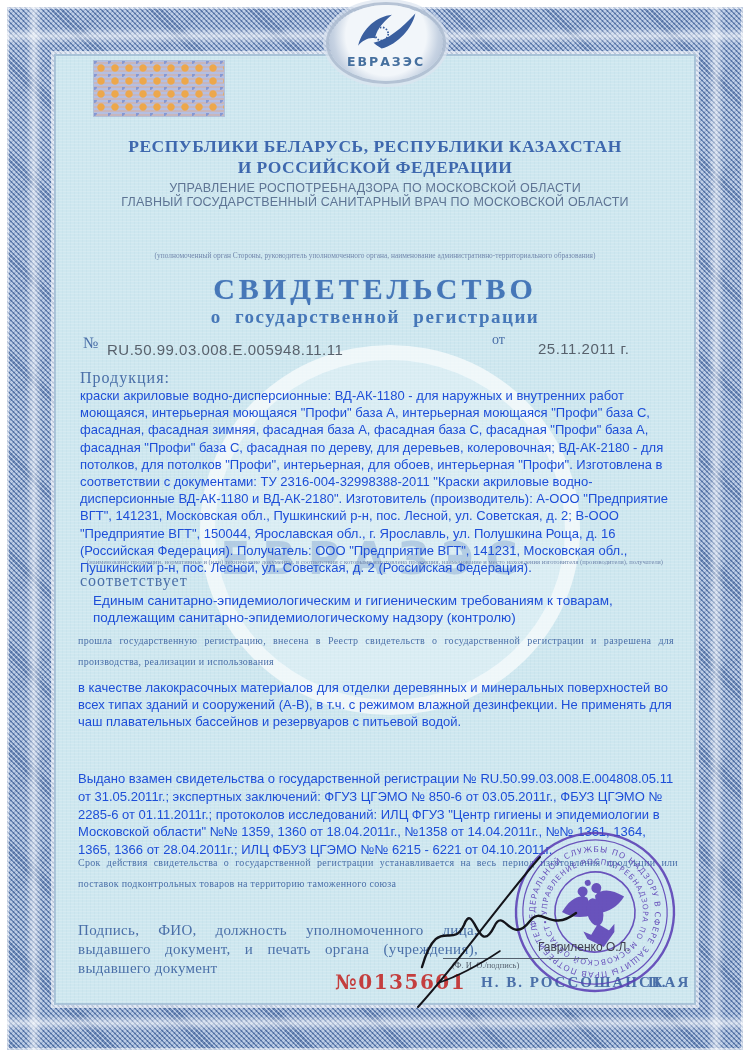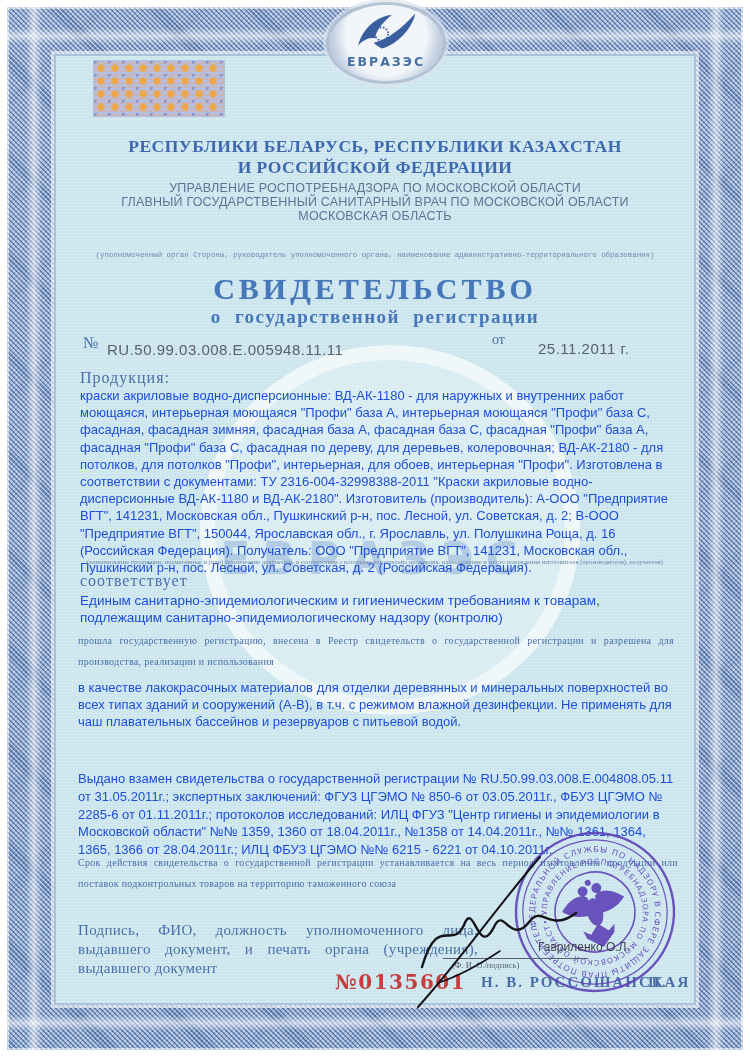--- a/index.html
+++ b/index.html
@@ -97,37 +97,36 @@
     </span>
     <div class="medallion-label">ЕВРАЗЭС</div>
   </div>
 
   <div class="hologram"></div>
 
   <div class="abs hdr-union" style="left:75px;top:136px;width:600px;">РЕСПУБЛИКИ БЕЛАРУСЬ, РЕСПУБЛИКИ КАЗАХСТАН</div>
   <div class="abs hdr-union" style="left:75px;top:157px;width:600px;">И РОССИЙСКОЙ ФЕДЕРАЦИИ</div>
   <div class="abs hdr-auth" style="left:75px;top:195px;width:600px;">ГЛАВНЫЙ ГОСУДАРСТВЕННЫЙ САНИТАРНЫЙ ВРАЧ ПО МОСКОВСКОЙ ОБЛАСТИ</div>
   <div class="abs hdr-auth" style="left:75px;top:181px;width:600px;">УПРАВЛЕНИЕ РОСПОТРЕБНАДЗОРА ПО МОСКОВСКОЙ ОБЛАСТИ</div>
-  <div class="abs hdr-auth" style="left:75px;top:209px;width:600px;">МОСКОВСКАЯ ОБЛАСТЬ</div>
-  <div class="abs tiny-note" style="left:95px;top:251px;width:560px;font-family:Liberation Mono, monospace;">(уполномоченный орган Стороны, руководитель уполномоченного органа, наименование административно-территориального образования)</div>
+  <div class="abs tiny-note" style="left:95px;top:251px;width:560px;">(уполномоченный орган Стороны, руководитель уполномоченного органа, наименование административно-территориального образования)</div>
 
   <div class="abs title" style="left:75px;top:272px;width:600px;">СВИДЕТЕЛЬСТВО</div>
   <div class="abs subtitle" style="left:75px;top:306px;width:600px;">о государственной регистрации</div>
 
   <div class="abs reg-label" style="left:83px;top:334px;">№</div>
   <div class="abs reg-number" style="left:107px;top:341px;">RU.50.99.03.008.E.005948.11.11</div>
   <div class="abs reg-label" style="left:492px;top:332px;font-size:14px;">от</div>
   <div class="abs reg-number" style="left:538px;top:340px;">25.11.2011 г.</div>
 
   <div class="abs label-blue" style="left:80px;top:369px;">Продукция:</div>
   <div class="abs sans-gray" style="left:80px;top:387px;width:596px;">краски акриловые водно-дисперсионные: ВД-АК-1180 - для наружных и внутренних работ моющаяся, интерьерная моющаяся "Профи" база А, интерьерная моющаяся "Профи" база С, фасадная, фасадная зимняя, фасадная база А, фасадная база С, фасадная "Профи" база А, фасадная "Профи" база С, фасадная по дереву, для деревьев, колеровочная; ВД-АК-2180 - для потолков, для потолков "Профи", интерьерная, для обоев, интерьерная "Профи". Изготовлена в соответствии с документами: ТУ 2316-004-32998388-2011 "Краски акриловые водно-дисперсионные ВД-АК-1180 и ВД-АК-2180". Изготовитель (производитель): А-ООО "Предприятие ВГТ", 141231, Московская обл., Пушкинский р-н, пос. Лесной, ул. Советская, д. 2; В-ООО "Предприятие ВГТ", 150044, Ярославская обл., г. Ярославль, ул. Полушкина Роща, д. 16 (Российская Федерация). Получатель: ООО "Предприятие ВГТ", 141231, Московская обл., Пушкинский р-н, пос. Лесной, ул. Советская, д. 2 (Российская Федерация).</div>
   <div class="abs tiny-note" style="left:70px;top:557px;width:610px;font-size:6.6px;">(наименование продукции, нормативные и (или) технические документы, в соответствии с которыми изготовлена продукция, наименование и место нахождения изготовителя (производителя), получателя)</div>
 
   <div class="abs label-blue" style="left:80px;top:572px;">соответствует</div>
-  <div class="abs sans-gray" style="left:80px;top:592px;width:592px;font-size:13.5px;">Единым санитарно-эпидемиологическим и гигиеническим требованиям к товарам, подлежащим санитарно-эпидемиологическому надзору (контролю)</div>
+  <div class="abs sans-gray" style="left:93px;top:592px;width:592px;font-size:13.5px;">Единым санитарно-эпидемиологическим и гигиеническим требованиям к товарам, подлежащим санитарно-эпидемиологическому надзору (контролю)</div>
 
   <div class="abs serif-blue" style="left:78px;top:630px;width:596px;">прошла государственную регистрацию, внесена в Реестр свидетельств о государственной регистрации и разрешена для производства, реализации и использования</div>
   <div class="abs sans-gray" style="left:78px;top:679px;width:596px;">в качестве лакокрасочных материалов для отделки деревянных и минеральных поверхностей во всех типах зданий и сооружений (А-В), в т.ч. с режимом влажной дезинфекции. Не применять для чаш плавательных бассейнов и резервуаров с питьевой водой.</div>
 
   <div class="abs sans-gray" style="left:78px;top:770px;width:600px;line-height:17.8px;">Выдано взамен свидетельства о государственной регистрации № RU.50.99.03.008.Е.004808.05.11 от 31.05.2011г.; экспертных заключений: ФГУЗ ЦГЭМО № 850-6 от 03.05.2011г., ФБУЗ ЦГЭМО № 2285-6 от 01.11.2011г.; протоколов исследований: ИЛЦ ФГУЗ "Центр гигиены и эпидемиологии в Московской области" №№ 1359, 1360 от 18.04.2011г., №1358 от 14.04.2011г., №№ 1361, 1364, 1365, 1366 от 28.04.2011г.; ИЛЦ ФБУЗ ЦГЭМО №№ 6215 - 6221 от 04.10.2011г.</div>
 
   <div class="abs serif-blue" style="left:78px;top:852px;width:600px;">Срок действия свидетельства о государственной регистрации устанавливается на весь период изготовления продукции или поставок подконтрольных товаров на территорию таможенного союза</div>
 
   <div class="abs serif-blue" style="left:78px;top:921px;width:400px;font-size:15px;line-height:19px;">Подпись, ФИО, должность уполномоченного лица, выдавшего документ, и печать органа (учреждения), выдавшего документ</div>
   <div class="abs serial" style="left:335px;top:970px;">№0135601</div>

